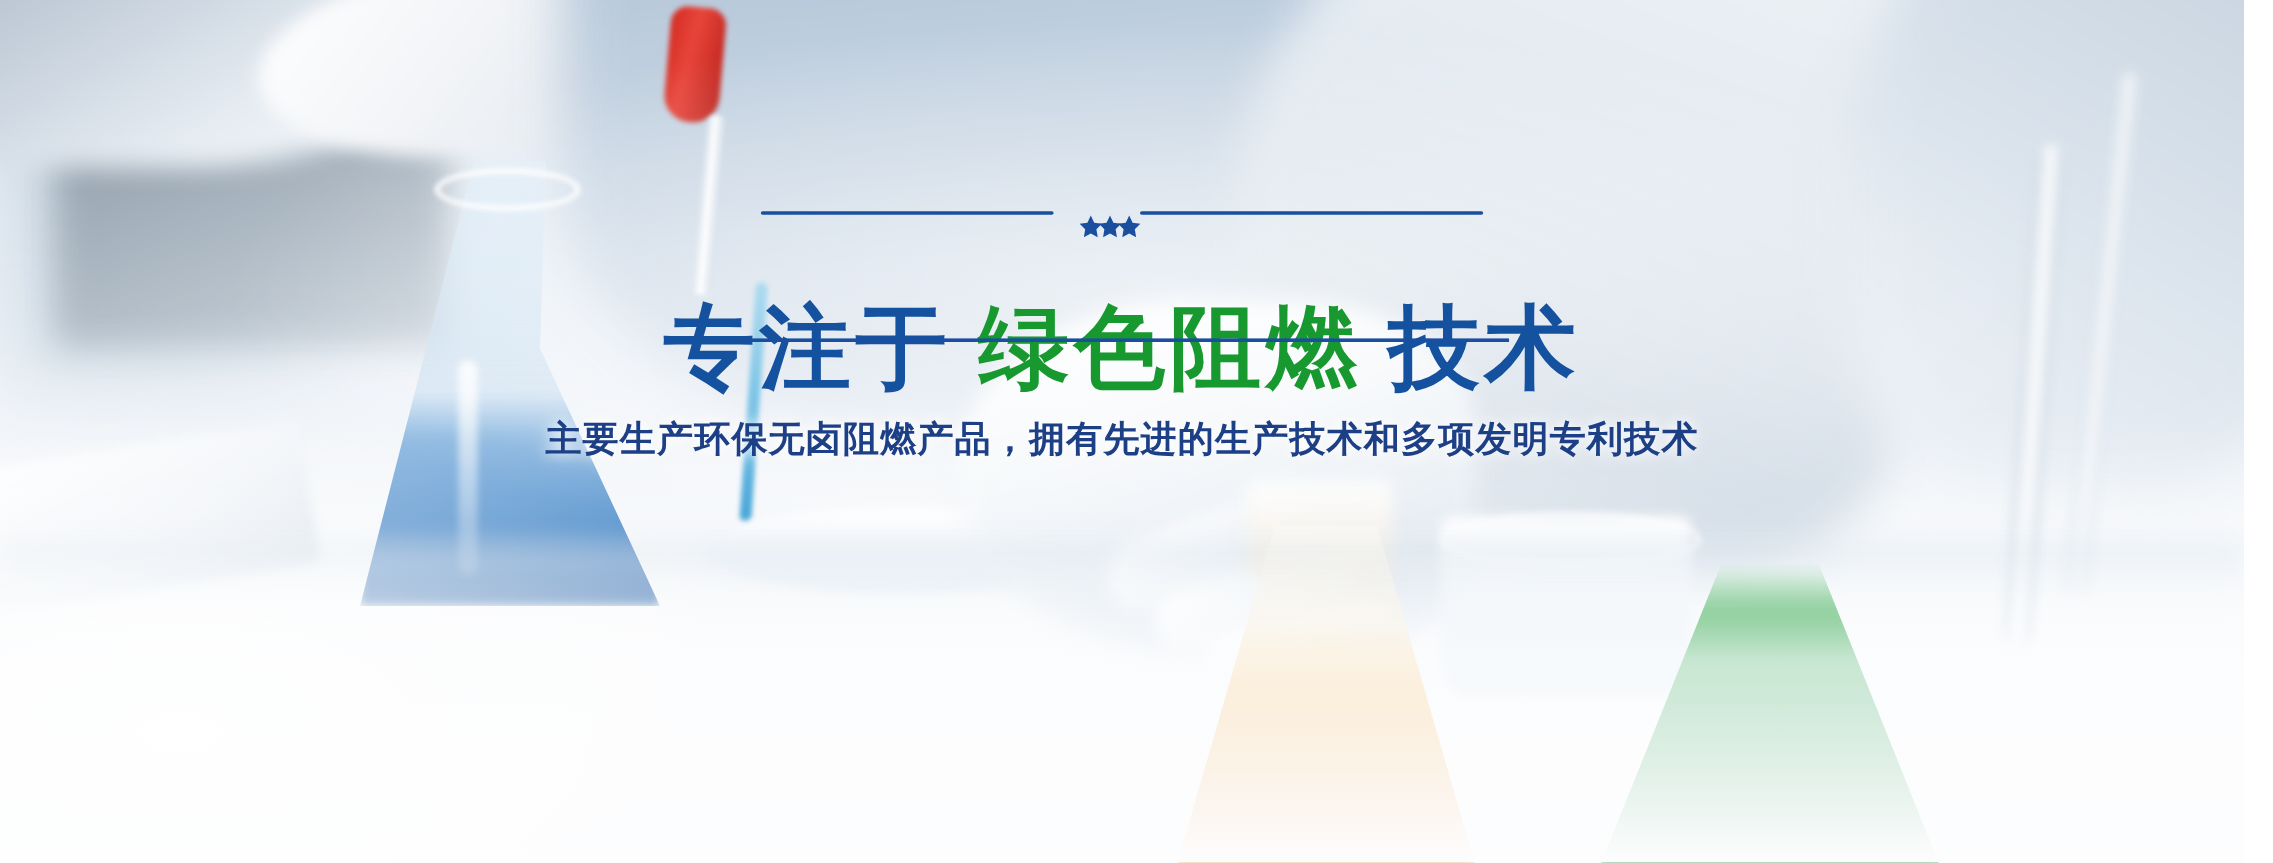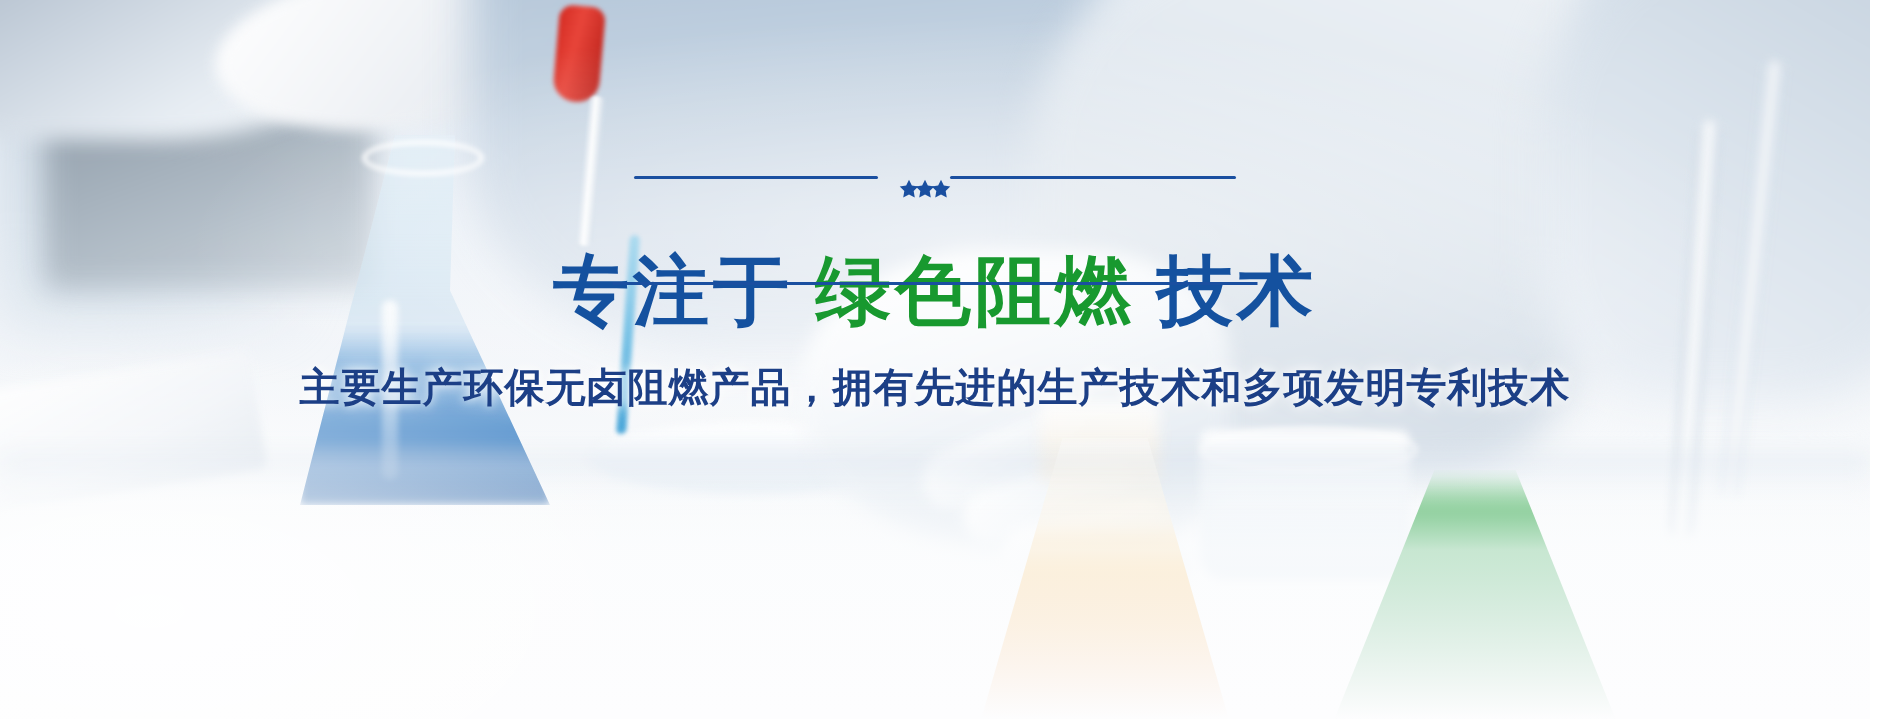--- a/index.html
+++ b/index.html
@@ -356,25 +356,25 @@
     white-space: nowrap;
     font-size: 28px;
     font-weight: 700;
     letter-spacing: 1.1px;
     color: #1c4c96;
   }
 
   
   .description-cn {
     position: absolute;
-    top: 360px;
+    top: 346px;
     left: 50%;
     transform: translateX(-50%);
     white-space: nowrap;
-    font-size: 40px;
+    font-size: 30px;
     font-weight: 700;
     letter-spacing: 1px;
     color: #1c3f86;
     text-shadow: 0 0 10px rgba(255,255,255,.9), 0 0 20px rgba(255,255,255,.75);
   }
 </style>
 </head>
 <body>
 
 <div class="banner">

